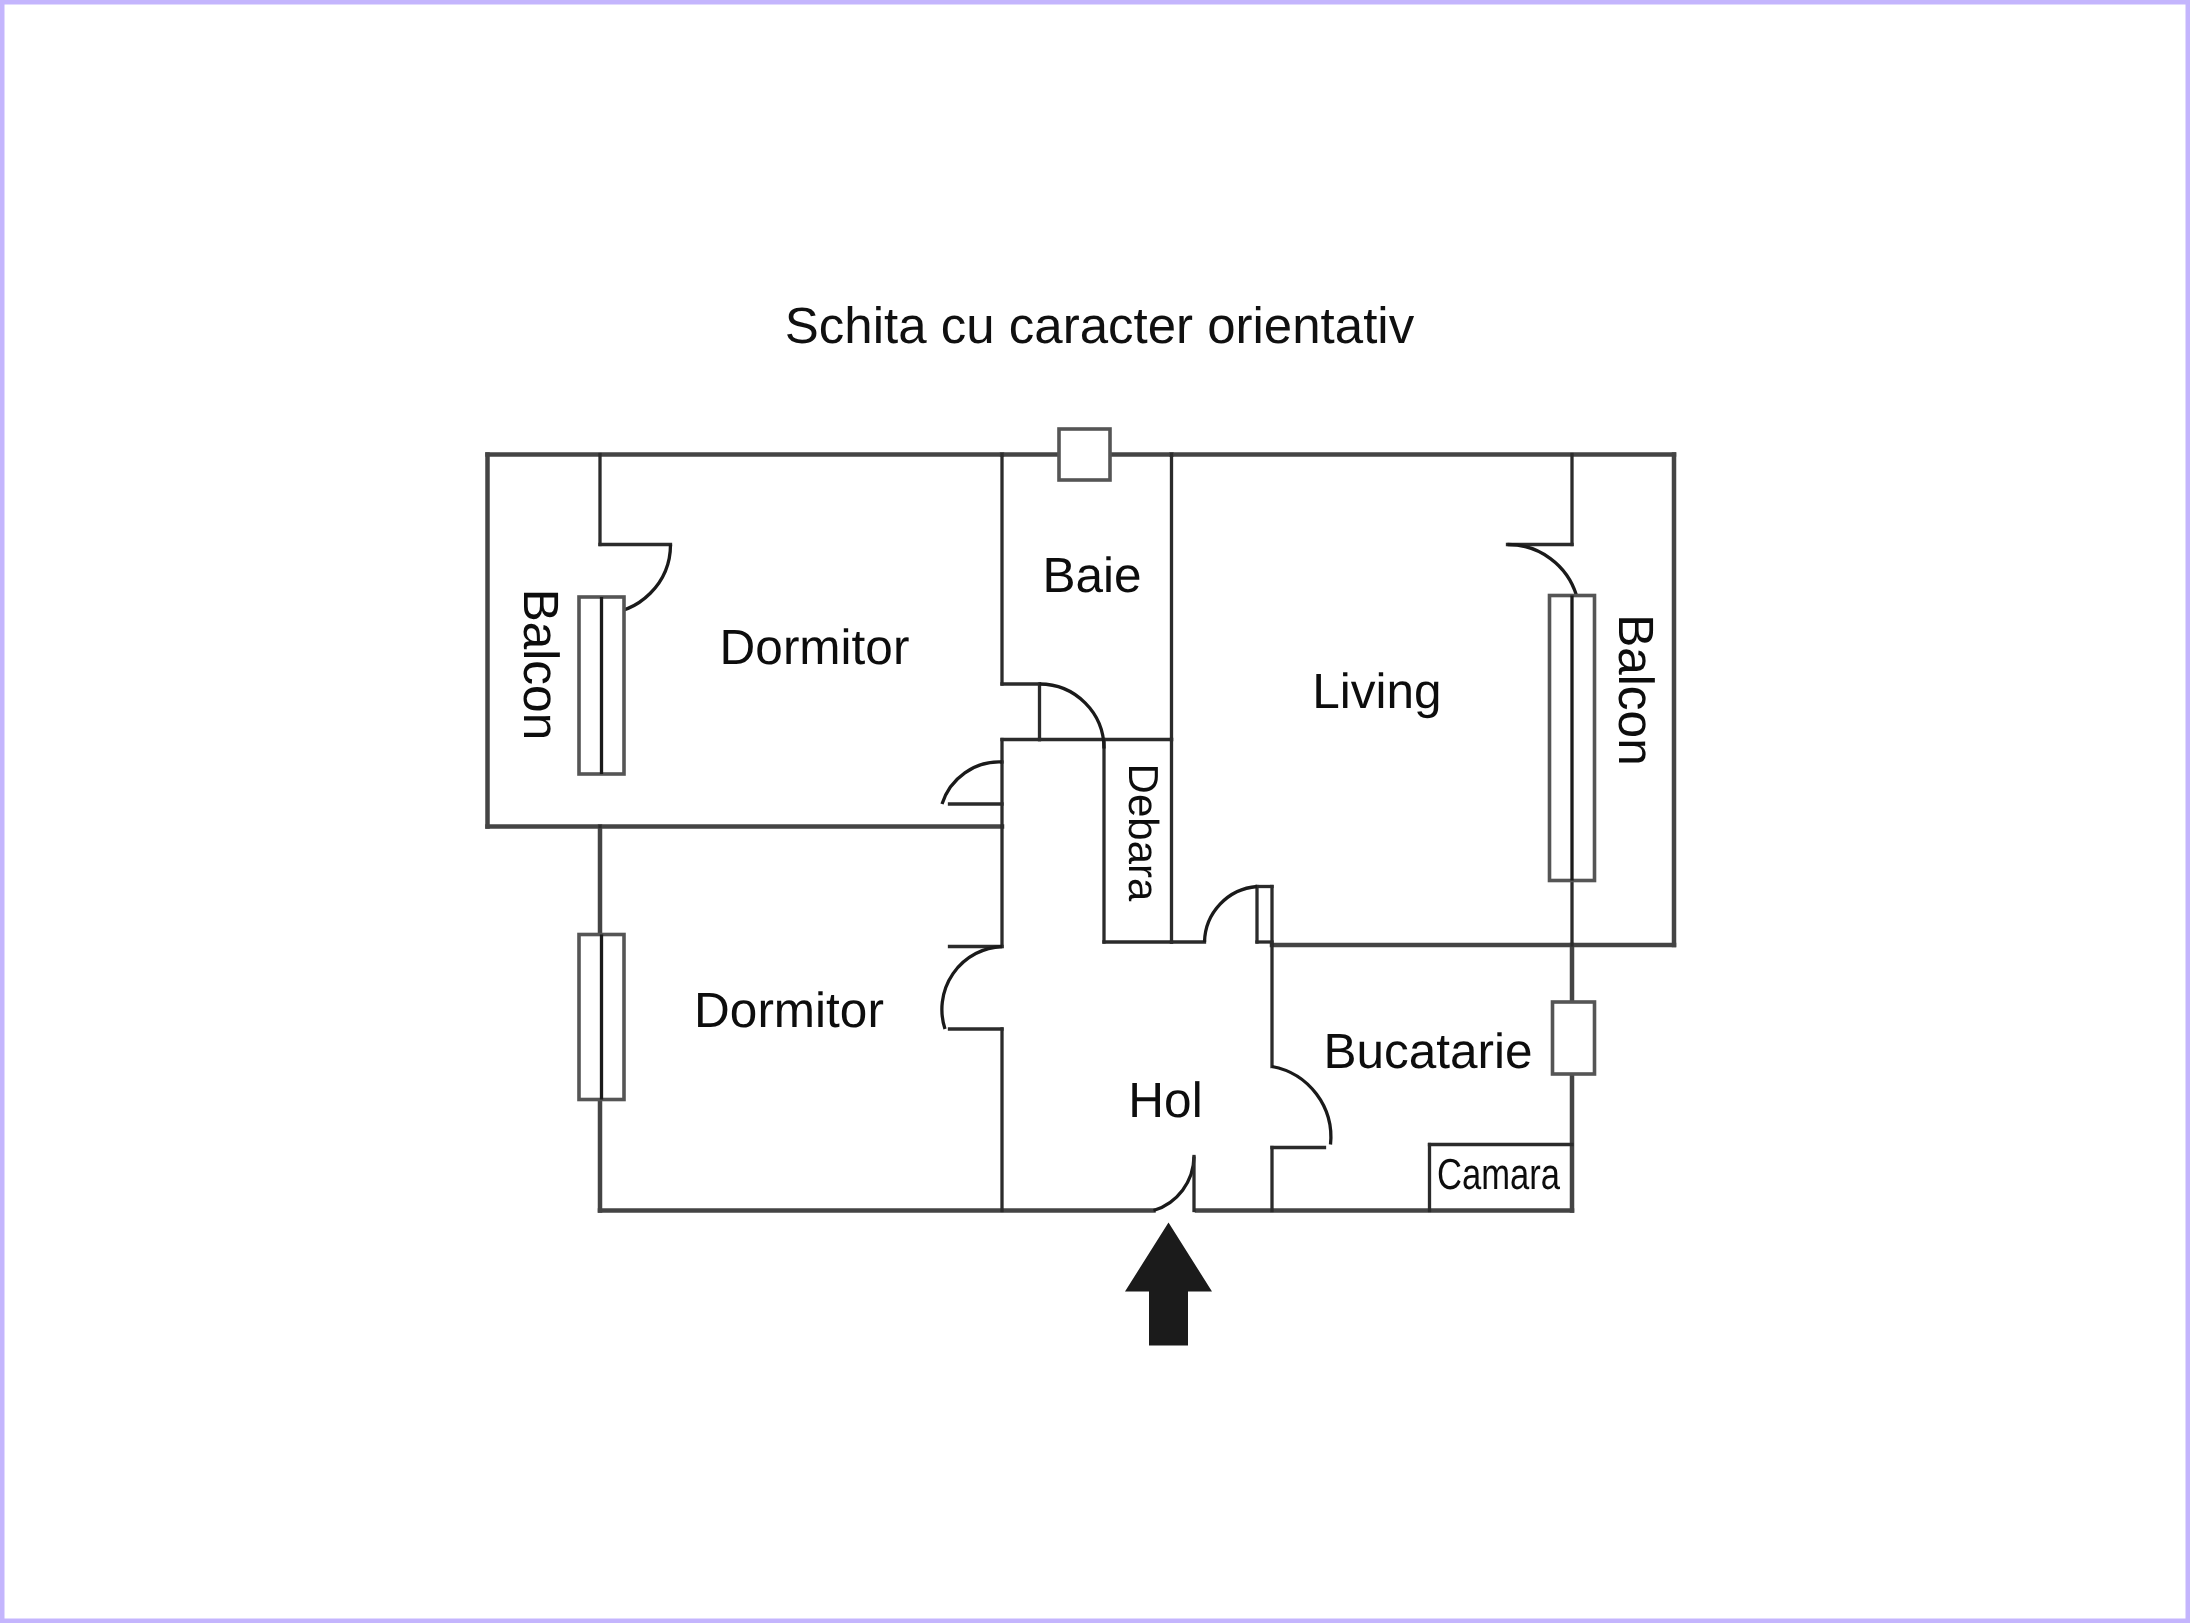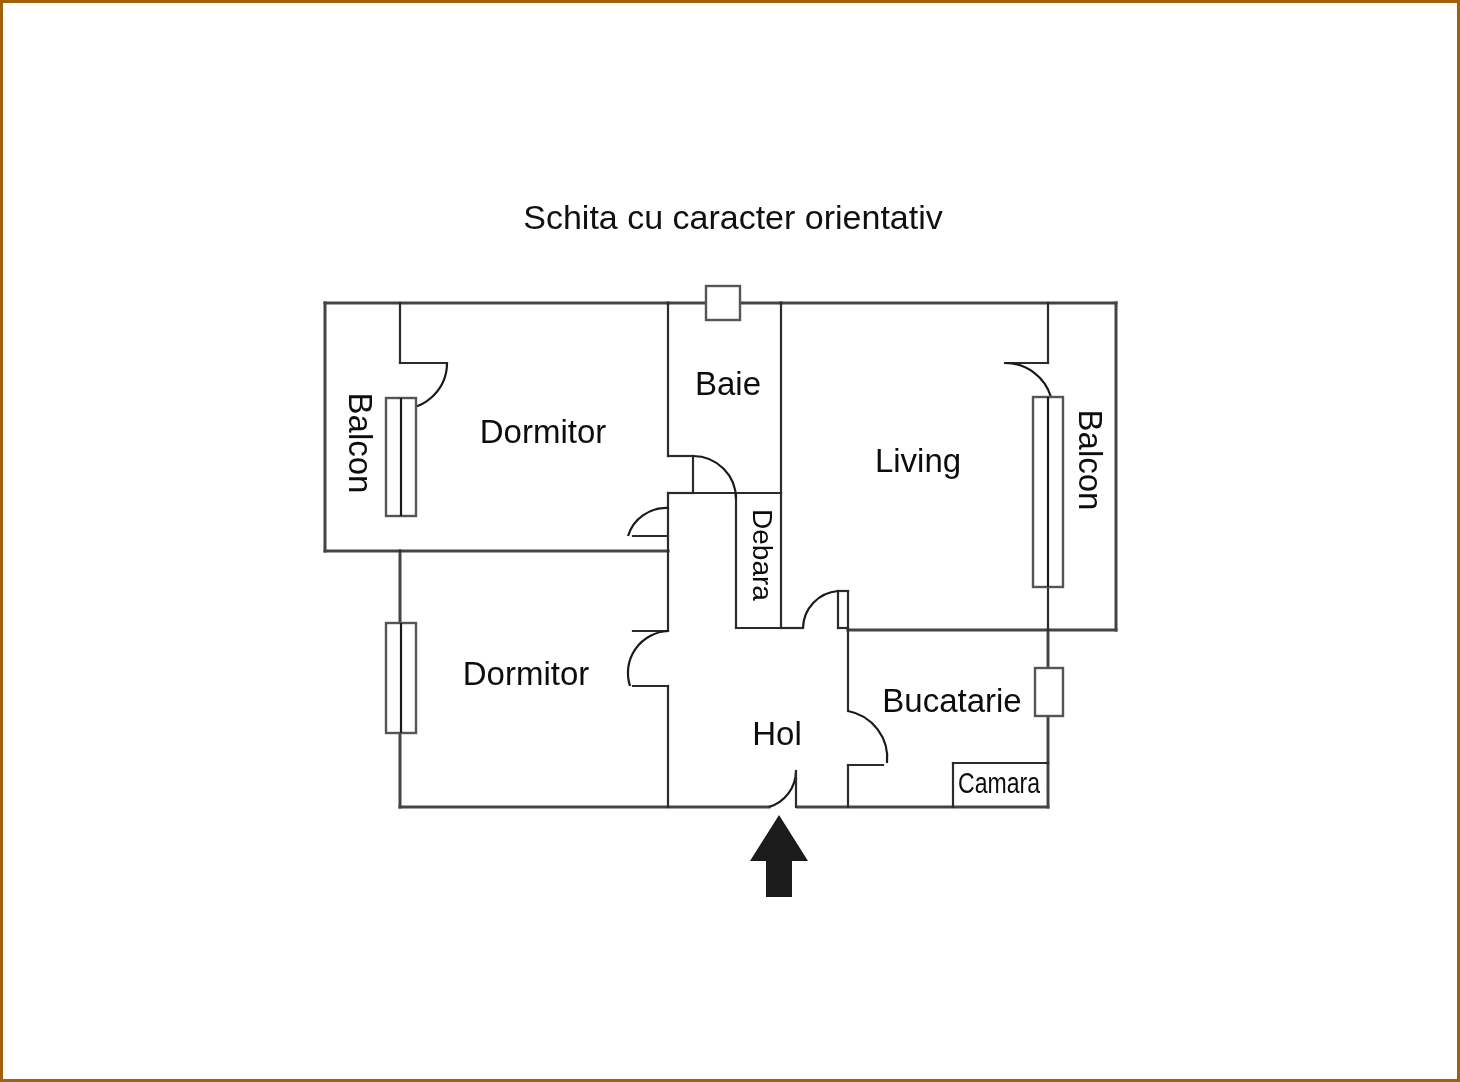--- a/index.html
+++ b/index.html
@@ -13,21 +13,21 @@
     height: 1082px;
     font-family: "Liberation Sans", sans-serif;
     position: relative;
     overflow: hidden;
   }
   #page {
     position: absolute;
     inset: 0;
     background: #ffffff;
     box-sizing: border-box;
-    border: 3px solid #a16207;
+    border: 3px solid #c4b5fd;
   }
   #plan-svg {
     position: absolute;
     left: 0;
     top: 0;
     width: 1460px;
     height: 1082px;
     display: block;
   }
   .wall {

